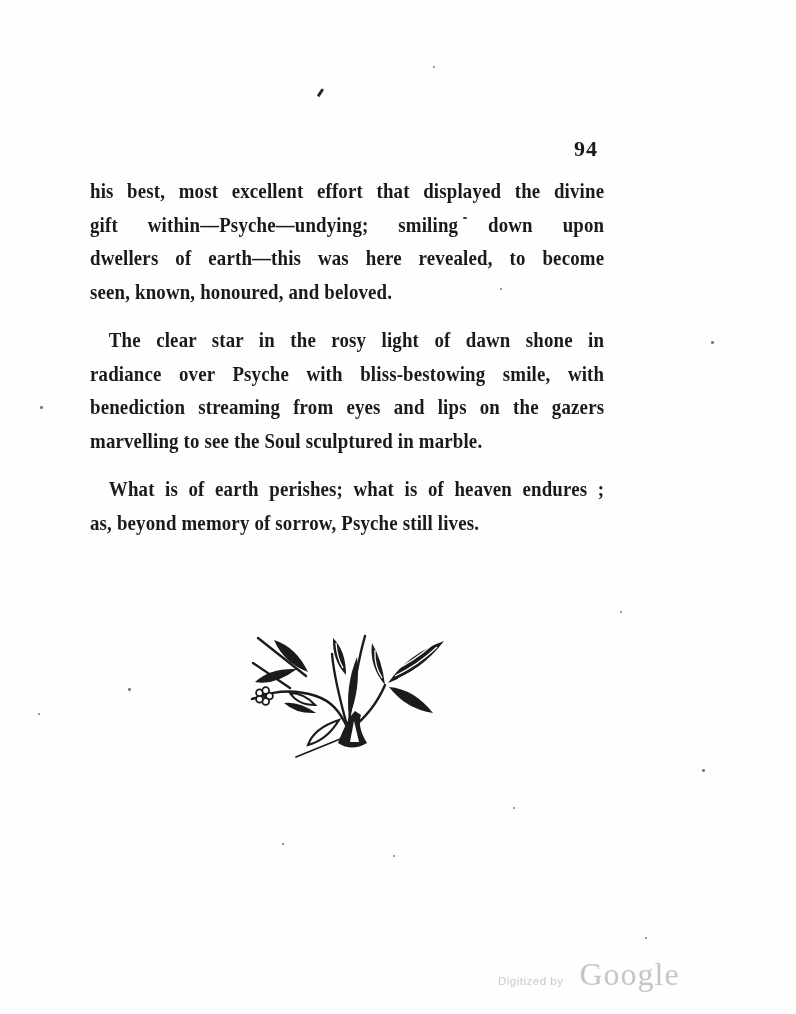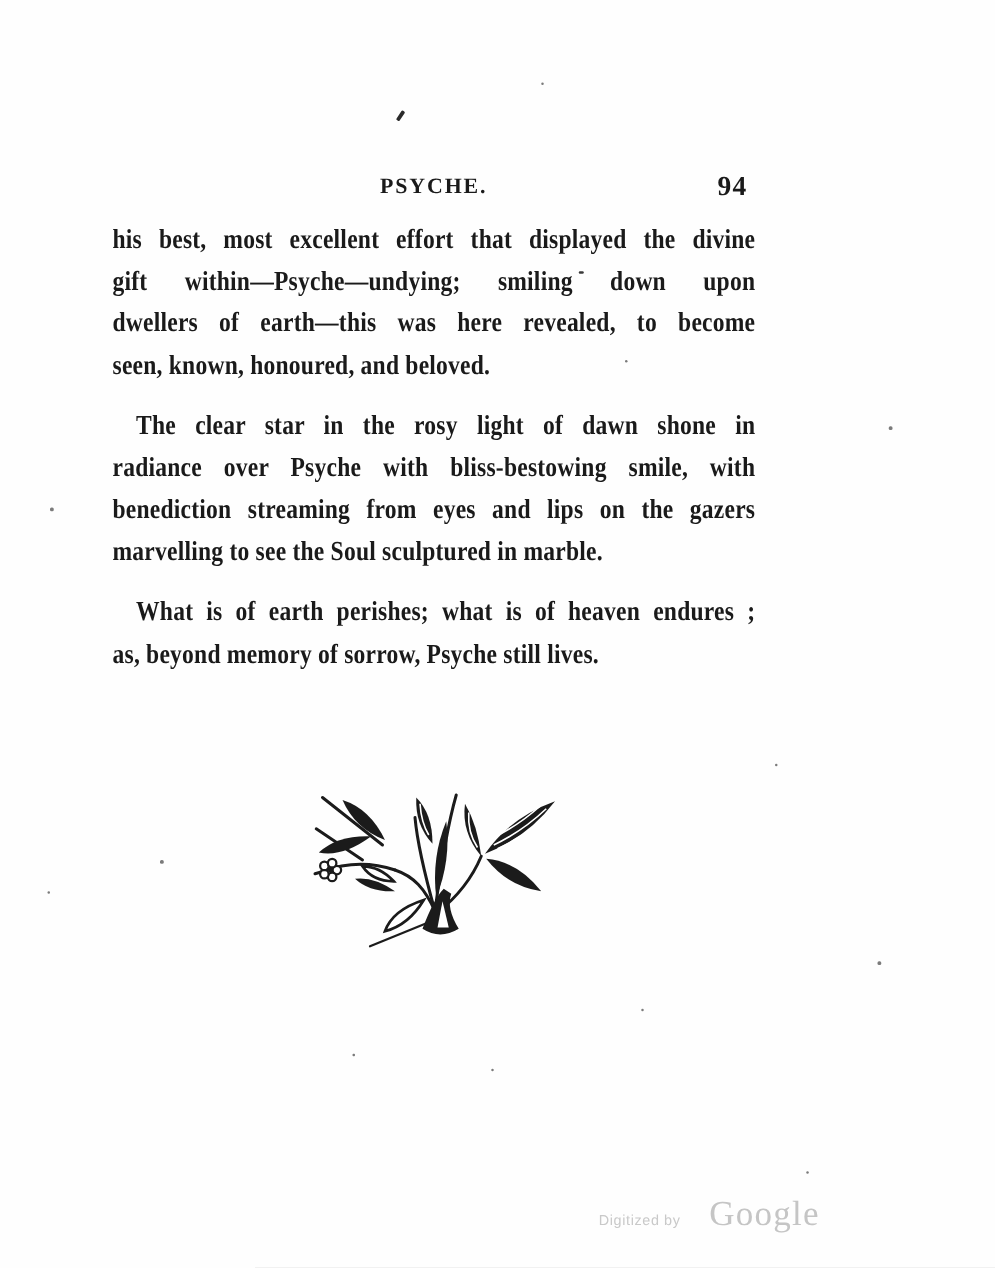--- a/index.html
+++ b/index.html
@@ -42,50 +42,49 @@
   .line.last { text-align-last:left; }
   .line.indent { padding-left:22px; }
 
   
   .ornament {
     position:absolute; left:238px; top:616px; width:218px; height:146px;
   }
 
   
   .watermark {
-    position:absolute; left:479px; top:956px;
-    display:flex; align-items:baseline; gap:3px;
+    position:absolute; left:498px; top:956px;
+    display:flex; align-items:baseline; gap:16px;
   }
   .wm-prefix {
     font-family:"Liberation Sans", sans-serif;
     font-size:11.5px; color:#c9c9c9; letter-spacing:0.5px;
   }
   .wm-brand {
     font-family:"Liberation Serif", serif;
-    font-size:28px; color:#c5c5c5; letter-spacing:1px;margin-left:20px;
+    font-size:32px; color:#c5c5c5; letter-spacing:1px;
   }
 
   
   .speck { position:absolute; background:#4f4f4f; border-radius:50%; opacity:0.75; }
   .mark-slash {
     position:absolute; left:319px; top:88px; width:2.5px; height:9px;
     background:#2a2a2a; transform:rotate(34deg); border-radius:1px;
   }
   .mark-dash {
     position:absolute; left:463px; top:217px; width:4px; height:2px;
     background:#3a3a3a; border-radius:1px;
   }
 </style>
 </head>
 <body>
 
 <div class="page">
 
   <div class="header">
-    <div class="running-title">PSYCHE.</div>
     <div class="page-number">94</div>
   </div>
 
   <div class="textblock">
     <div class="para">
       <div class="line">his best, most excellent effort that displayed the divine</div>
       <div class="line">gift within—Psyche—undying; smiling down upon</div>
       <div class="line">dwellers of earth—this was here revealed, to become</div>
       <div class="line last">seen, known, honoured, and beloved.</div>
     </div>

